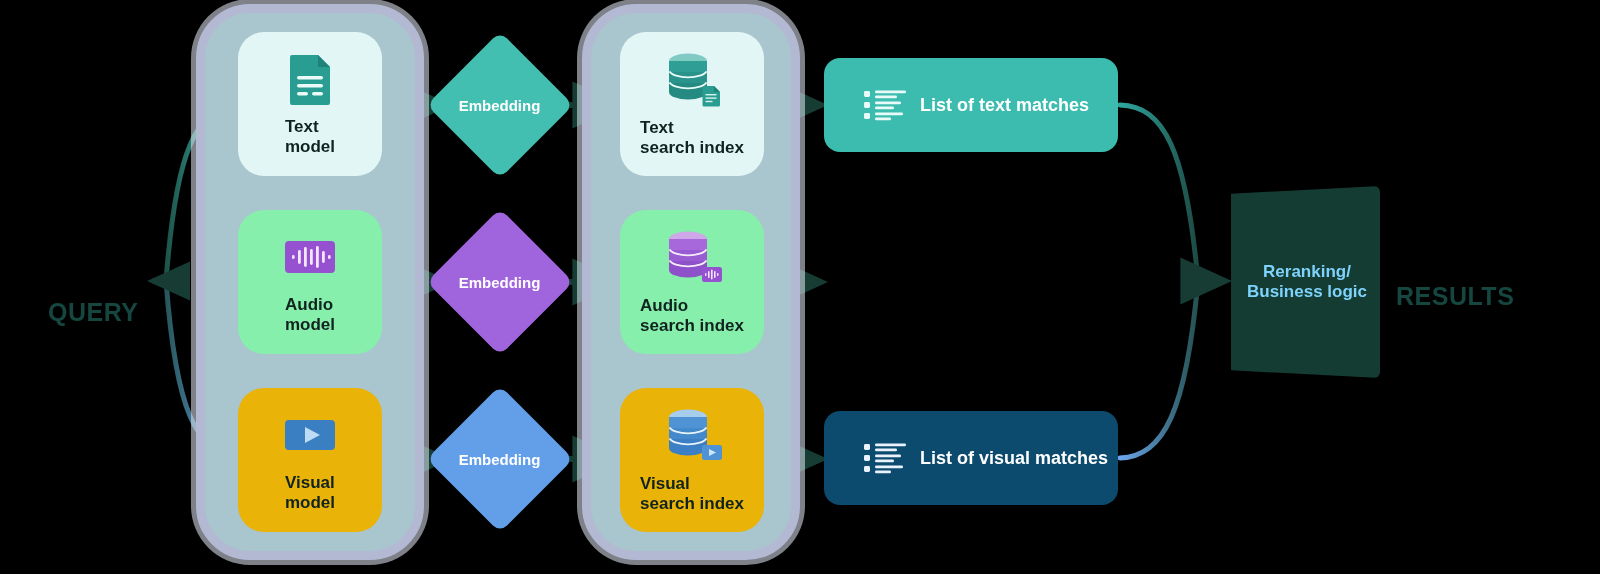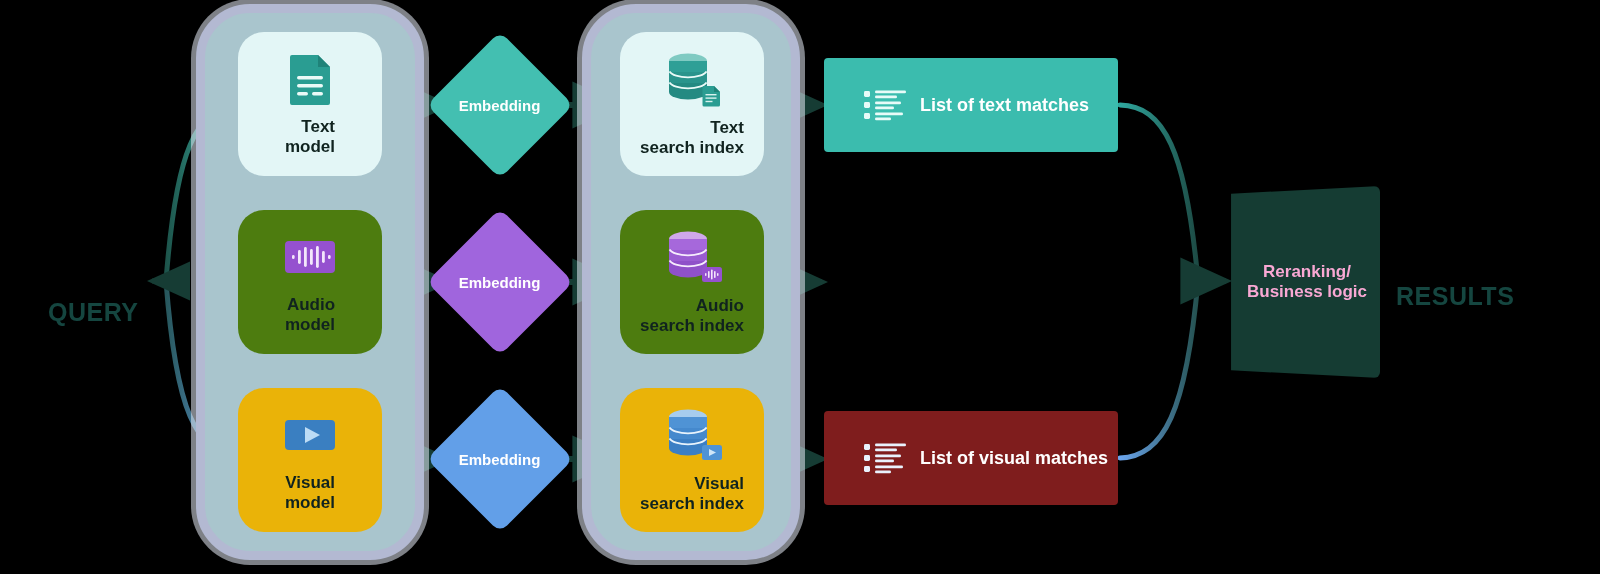--- a/index.html
+++ b/index.html
@@ -43,25 +43,25 @@
     flex-direction: column;
     align-items: center;
     justify-content: center;
     gap: 10px;
   }
   .card-label {
     font-size: 17px;
     font-weight: 700;
     color: #10231f;
     line-height: 1.18;
-    text-align: right;
+    text-align: left;
     white-space: pre-line;
   }
   .card.text   { background: #e3f6f6; }
-  .card.audio  { background: #4d7c0f; }
+  .card.audio  { background: #86efac; }
   .card.visual { background: #eab308; }
 
   #model-text   { left: 238px; top: 32px;  width: 144px; height: 144px; }
   #model-audio  { left: 238px; top: 210px; width: 144px; height: 144px; }
   #model-visual { left: 238px; top: 388px; width: 144px; height: 144px; }
 
   #index-text   { left: 620px; top: 32px;  width: 144px; height: 144px; }
   #index-audio  { left: 620px; top: 210px; width: 144px; height: 144px; }
   #index-visual { left: 620px; top: 388px; width: 144px; height: 144px; }
 
@@ -84,50 +84,50 @@
     white-space: nowrap;
   }
   #embed-text   { left: 448px; top: 53px;  background: #43bfb1; }
   #embed-audio  { left: 448px; top: 230px; background: #a065dd; }
   #embed-visual { left: 448px; top: 407px; background: #629fe8; }
 
   
   .match-box {
     position: absolute;
     width: 294px; height: 94px;
-    border-radius: 4px;
+    border-radius: 16px;
     display: flex;
     align-items: center;
     gap: 14px;
     padding-left: 40px;
   }
   .match-label {
     color: #ffffff;
     font-size: 18px;
     font-weight: 700;
     white-space: nowrap;
   }
   #matches-text   { left: 824px; top: 58px;  background: #3bbcae; }
   #matches-audio  { left: 824px; top: 235px; background: #ad7de3; }
-  #matches-visual { left: 824px; top: 411px; background: #7f1d1d; }
+  #matches-visual { left: 824px; top: 411px; background: #0c4a6e; }
 
   .list-icon { width: 42px; height: 32px; flex: none; }
 
   
   #rerank-shape {
     position: absolute;
     left: 1228px; top: 186px;
     width: 152px; height: 192px;
     background: #153c33;
     clip-path: polygon(2% 4%, 100% 0%, 100% 100%, 2% 96%);
     border-radius: 6px;
     display: flex; align-items: center; justify-content: center;
   }
   #rerank-label {
-    color: #f9a8d4;
+    color: #7dd3fc;
     font-size: 17px;
     font-weight: 700;
     line-height: 1.2;
     text-align: center;
     white-space: pre-line;
     margin-left: 6px;
   }
 
   
   #wires { position: absolute; left: 0; top: 0; width: 1600px; height: 574px; }

